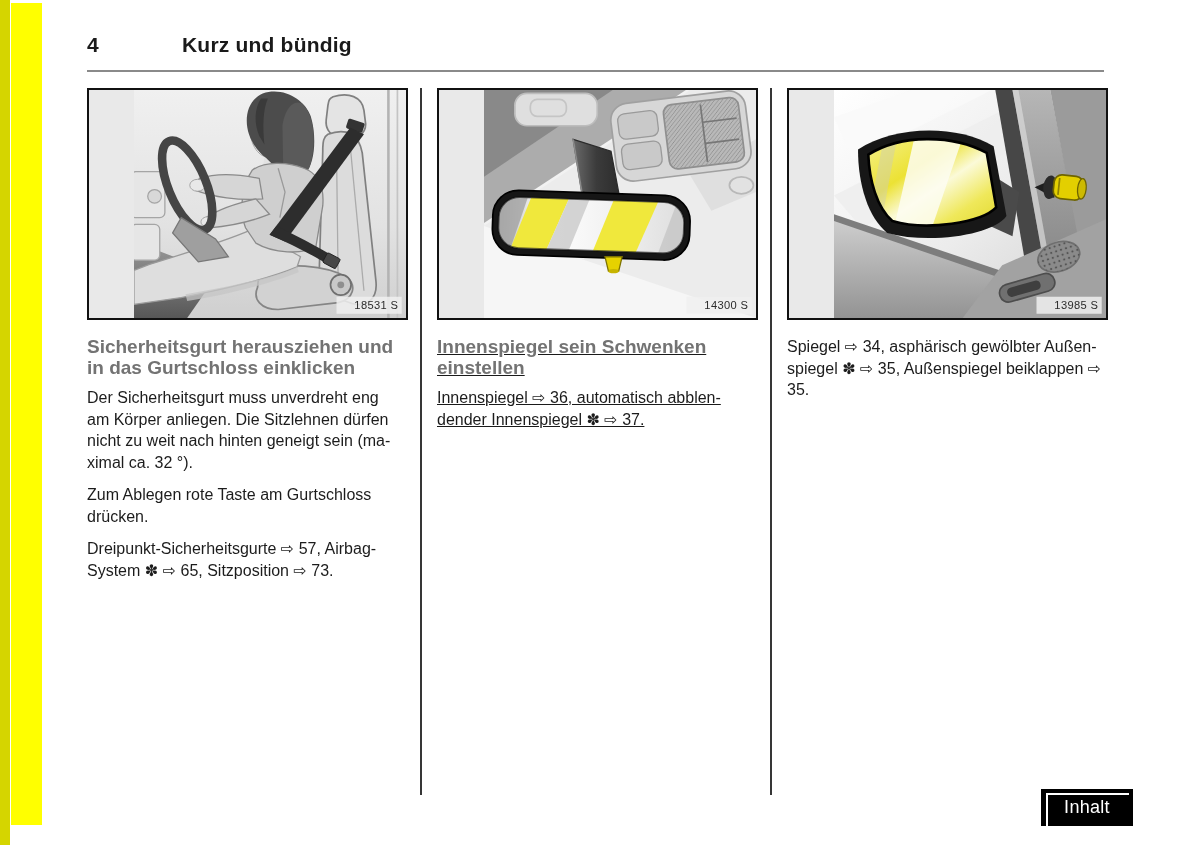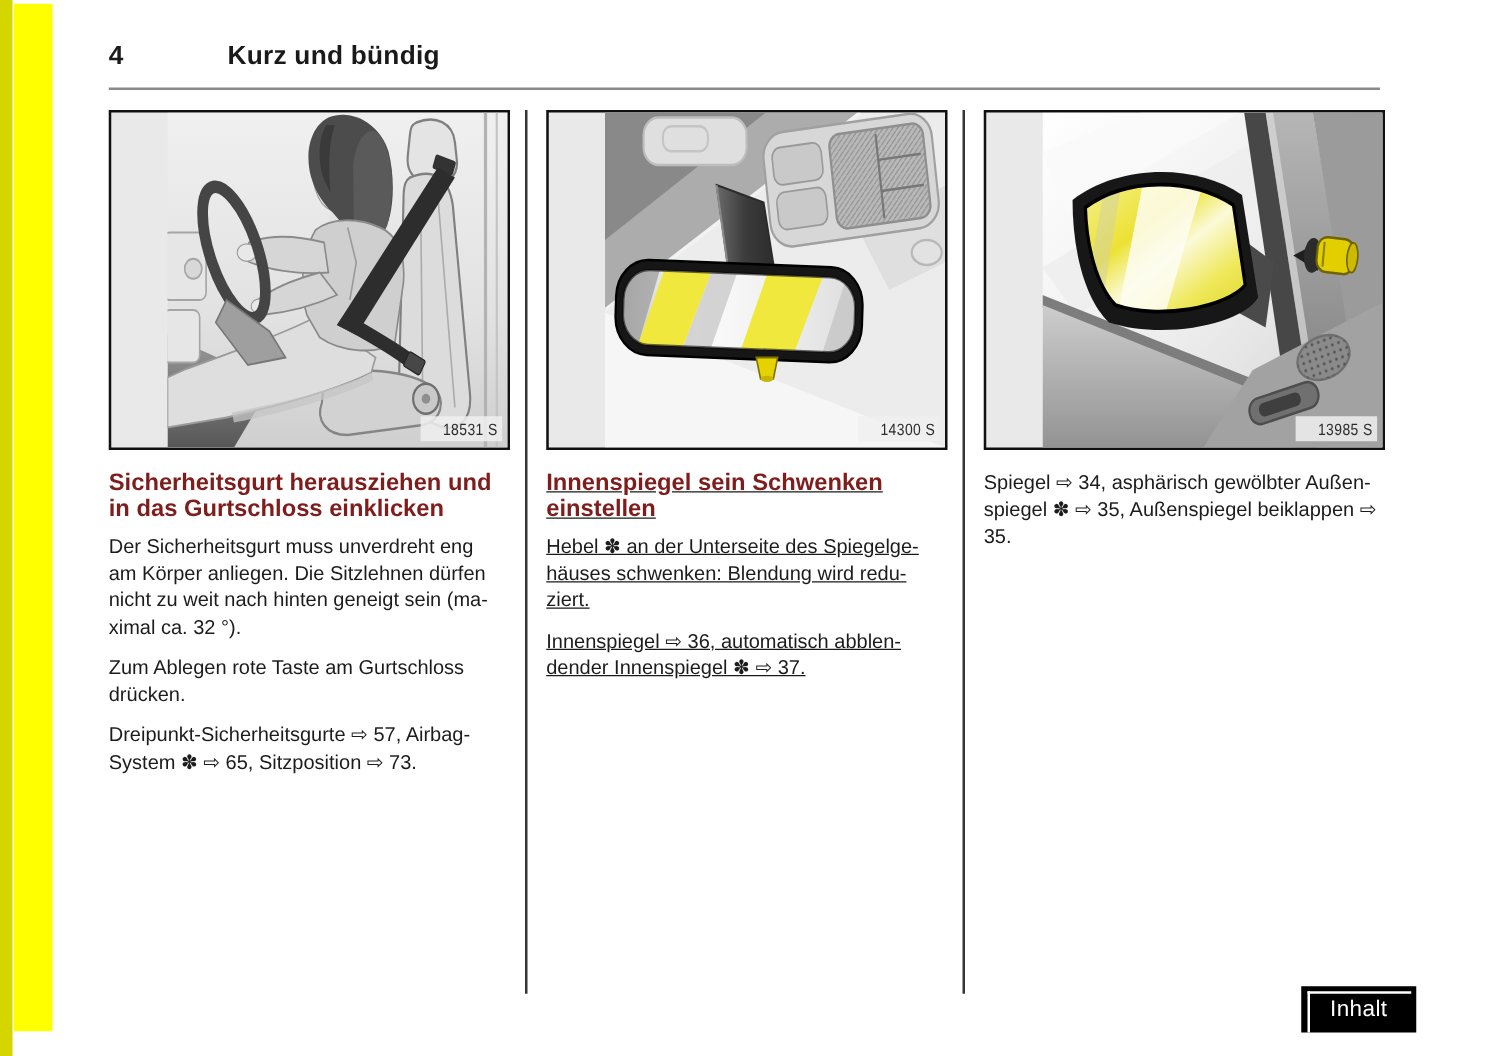--- a/index.html
+++ b/index.html
@@ -10,24 +10,24 @@
   
   .stripe-dark{position:absolute;left:0;top:0;width:10px;height:845px;background:#d5d500;}
   .stripe-bright{position:absolute;left:11px;top:3px;width:31px;height:822px;background:#ffff00;}
   
   .page-number{position:absolute;left:87px;top:33px;font-size:21px;font-weight:bold;}
   .page-title{position:absolute;left:150px;top:33px;font-size:21px;font-weight:bold;letter-spacing:.2px;margin-left:32px;}
   .header-rule{position:absolute;left:87px;top:70px;width:1017px;height:2px;background:#8a8a8a;}
   
   .col{position:absolute;top:88px;width:321px;}
   .col1{left:87px;} .col2{left:437px;text-decoration:underline;} .col3{left:787px;}
-  .figure{width:321px;height:272px;border:2px solid #111;box-sizing:border-box;background:#e9e9e9;position:relative;overflow:hidden;padding-left:45px;}
+  .figure{width:321px;height:232px;border:2px solid #111;box-sizing:border-box;background:#e9e9e9;position:relative;overflow:hidden;padding-left:45px;}
   .figure svg{display:block;width:100%;height:100%;}
   .col-text{margin-top:16px;width:336px;}
-  .col-heading{font-size:19px;font-weight:bold;line-height:21px;margin:0 0 9px 0;white-space:pre-line;color:#7f1d1d;}
+  .col-heading{font-size:19px;font-weight:bold;line-height:21px;margin:0 0 9px 0;white-space:pre-line;color:#737373;}
   .col-text p{font-size:16px;line-height:21.5px;margin:0 0 11px 0;white-space:pre-line;color:#1c1c1c;}
   
   .divider{position:absolute;top:88px;width:2px;height:707px;background:#363636;}
   .divider-1{left:420px;} .divider-2{left:770px;}
   
   .inhalt-btn{
     position:absolute;left:1041px;top:789px;width:92px;height:37px;background:#000;
     display:flex;align-items:center;justify-content:center;cursor:pointer;
   }
   .inhalt-btn::before{
@@ -191,23 +191,20 @@
         </g>
         <g>
           <rect x="236" y="243" width="76" height="20" fill="#f0f0f0" opacity="0.85"></rect>
           <text x="308" y="258" text-anchor="end" class="fig-label">14300 S</text>
         </g>
       </svg>
     </div>
     <div class="col-text">
       <h3 class="col-heading">Innenspiegel sein Schwenken
 einstellen</h3>
-      <p>Hebel ✽ an der Unterseite des Spiegelge-
-häuses schwenken: Blendung wird redu-
-ziert.</p>
       <p>Innenspiegel ⇨ 36, automatisch abblen-
 dender Innenspiegel ✽ ⇨ 37.</p>
     </div>
   </div>
 
   <div class="col col3">
     <div class="figure">
       <svg viewBox="0 0 317 268" preserveAspectRatio="none">
         <defs>
           <linearGradient id="bg3" x1="0" y1="0" x2="1" y2="1">

